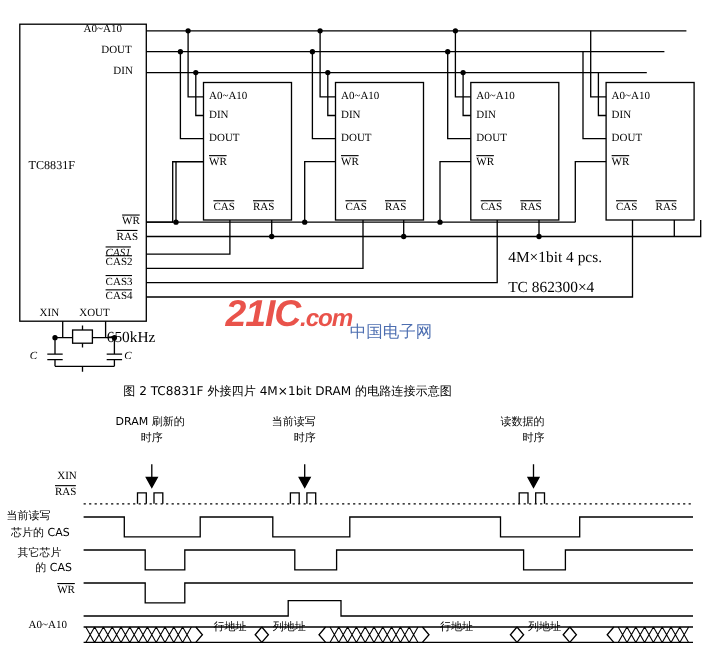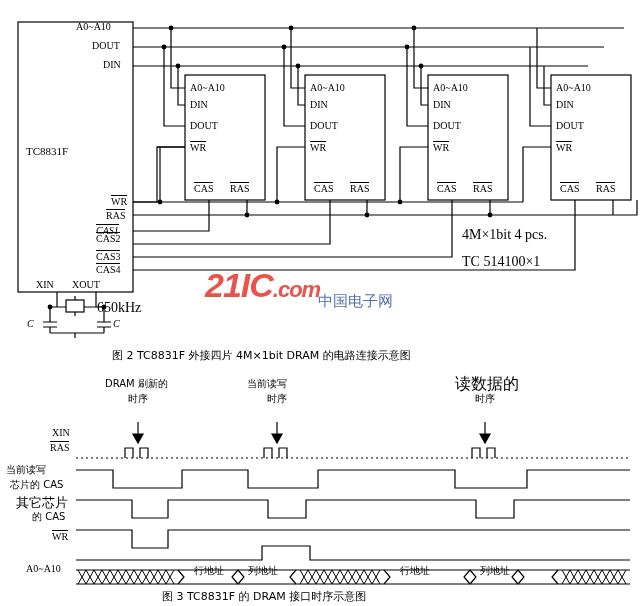--- a/index.html
+++ b/index.html
@@ -130,21 +130,21 @@
   <div class="lbl ovb" style="left:96px;top:250px;">CAS3</div>
   <div class="lbl ovb" style="left:96px;top:263px;">CAS4</div>
 
   <div class="lbl" style="left:36px;top:279px;">XIN</div>
   <div class="lbl" style="left:72px;top:279px;">XOUT</div>
   <div class="lbl s9" style="left:97px;top:302px;">650kHz</div>
   <div class="lbl" style="left:27px;top:318px;font-style:italic;">C</div>
   <div class="lbl" style="left:113px;top:318px;font-style:italic;">C</div>
 
   <div class="lbl s9" style="left:462px;top:229px;">4M×1bit  4 pcs.</div>
-  <div class="lbl s9" style="left:462px;top:256px;">TC 514100×1</div>
+  <div class="lbl s9" style="left:462px;top:256px;">TC 862300×4</div>
 
   <div class="lbl" style="left:190px;top:82px;">A0~A10</div>
   <div class="lbl" style="left:190px;top:99px;">DIN</div>
   <div class="lbl" style="left:190px;top:120px;">DOUT</div>
   <div class="lbl ovb" style="left:190px;top:141px;">WR</div>
   <div class="lbl ovb" style="left:194px;top:182px;">CAS</div>
   <div class="lbl ovb" style="left:230px;top:182px;">RAS</div>
 
   <div class="lbl" style="left:310px;top:82px;">A0~A10</div>
   <div class="lbl" style="left:310px;top:99px;">DIN</div>
@@ -217,32 +217,31 @@
       <path d="M558 200 L552 207 L558 214"></path>
       <path d="M470 200 L464 207 L470 214 M470 200 L476 207 L470 214"></path>
       <path d="M518 200 L512 207 L518 214 M518 200 L524 207 L518 214"></path>
     </g>
   </svg>
 
   <div class="lbl cn" style="left:105px;top:378px;font-size:10px;">DRAM 刷新的</div>
   <div class="lbl cn" style="left:128px;top:393px;font-size:10px;">时序</div>
   <div class="lbl cn" style="left:247px;top:378px;font-size:10px;">当前读写</div>
   <div class="lbl cn" style="left:267px;top:393px;font-size:10px;">时序</div>
-  <div class="lbl cn" style="left:455px;top:378px;font-size:16px;">读数据的</div>
+  <div class="lbl cn" style="left:455px;top:378px;font-size:10px;">读数据的</div>
   <div class="lbl cn" style="left:475px;top:393px;font-size:10px;">时序</div>
 
   <div class="lbl" style="left:52px;top:427px;">XIN</div>
   <div class="lbl ovb" style="left:50px;top:441px;">RAS</div>
   <div class="lbl cn" style="left:6px;top:464px;font-size:10px;">当前读写</div>
   <div class="lbl cn" style="left:10px;top:479px;font-size:10px;">芯片的 CAS</div>
-  <div class="lbl cn" style="left:16px;top:497px;font-size:13px;">其它芯片</div>
+  <div class="lbl cn" style="left:16px;top:497px;font-size:10px;">其它芯片</div>
   <div class="lbl cn" style="left:32px;top:511px;font-size:10px;">的 CAS</div>
   <div class="lbl ovb" style="left:52px;top:530px;">WR</div>
   <div class="lbl" style="left:26px;top:563px;">A0~A10</div>
 
   <div class="lbl cn" style="left:194px;top:565px;font-size:10px;">行地址</div>
   <div class="lbl cn" style="left:248px;top:565px;font-size:10px;">列地址</div>
   <div class="lbl cn" style="left:400px;top:565px;font-size:10px;">行地址</div>
   <div class="lbl cn" style="left:480px;top:565px;font-size:10px;">列地址</div>
 
-  <div class="cap cn" style="left:162px;top:589px;">图 3  TC8831F 的 DRAM 接口时序示意图</div>
 
 </div>
 
 </body></html>

